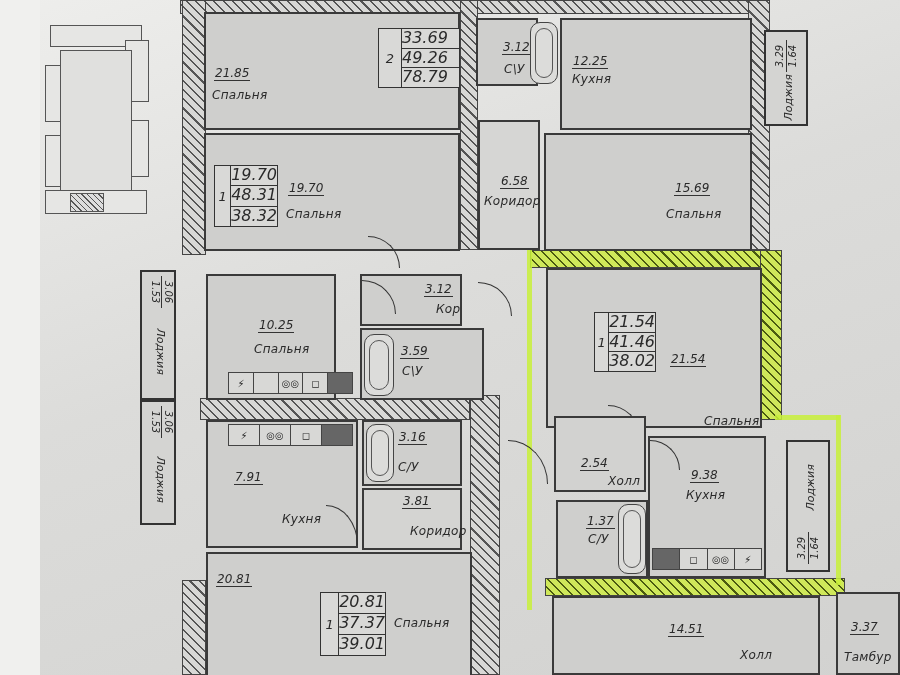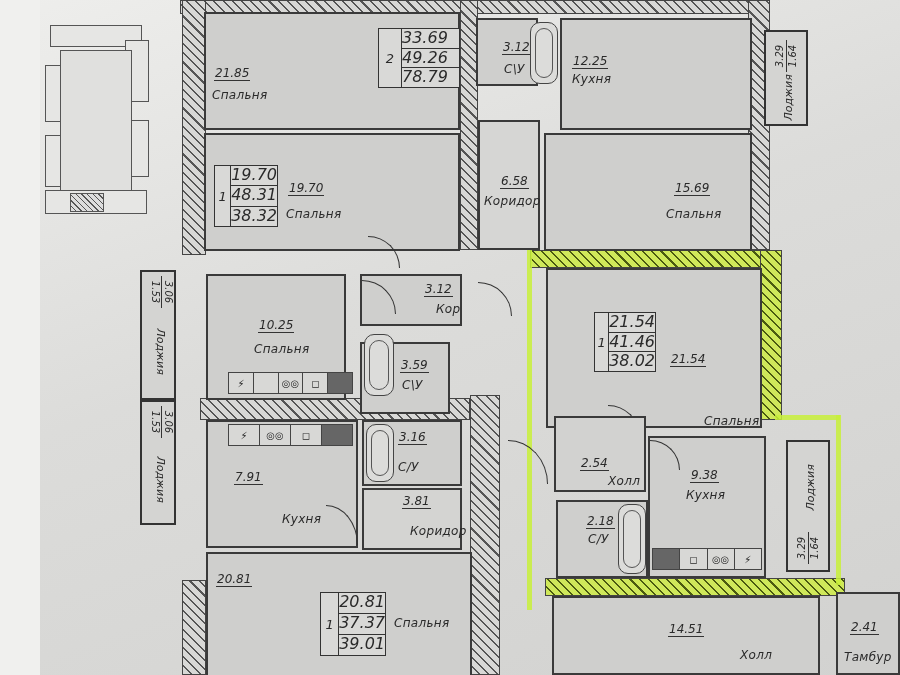--- a/index.html
+++ b/index.html
@@ -125,40 +125,40 @@
   </div>
 
   <div class="logia" style="left:140px;top:270px;width:36px;height:130px;">
     <div class="vstack" style="left:2px;top:6px;width:32px;height:28px;transform:rotate(90deg);">
       <span class="top">3.06</span>
       <span>1.53</span>
     </div>
     <span class="vert" style="left:-4px;top:72px;width:44px;transform:rotate(90deg);">Лоджия</span>
   </div>
 
-  <div class="room" style="left:206px;top:274px;width:140px;height:126px;">
+  <div class="room" style="left:206px;top:274px;width:130px;height:126px;">
     <span class="area" style="left:50px;top:42px;">10.25</span>
     <span class="lbl" style="left:46px;top:66px;">Спальня</span>
     <div class="kitchen" style="left:20px;top:96px;width:125px;">
       <span>⚡</span>
       <span></span>
       <span>◎◎</span>
       <span>◻</span>
       <span style="background:#666;"></span>
     </div>
   </div>
 
   <div class="room" style="left:360px;top:274px;width:102px;height:52px;">
     <span class="area" style="left:62px;top:6px;">3.12</span>
     <span class="lbl" style="left:56px;top:26px;margin-left:18px;">Кор</span>
   </div>
   <div class="door" style="left:362px;top:280px;width:34px;height:34px;"></div>
   <div class="door" style="left:478px;top:282px;width:34px;height:34px;"></div>
 
-  <div class="room" style="left:360px;top:342px;width:90px;height:72px;">
+  <div class="room" style="left:360px;top:328px;width:124px;height:72px;">
     <span class="area" style="left:38px;top:14px;">3.59</span>
     <span class="lbl" style="left:40px;top:34px;">С\У</span>
   </div>
   <div class="bath" style="left:364px;top:334px;width:30px;height:62px;"></div>
 
   <div class="logia" style="left:140px;top:400px;width:36px;height:125px;">
     <div class="vstack" style="left:2px;top:6px;width:32px;height:28px;transform:rotate(90deg);">
       <span class="top">3.06</span>
       <span>1.53</span>
     </div>
@@ -227,36 +227,36 @@
     <div class="kitchen" style="left:2px;top:110px;width:110px;">
       <span style="background:#666;"></span>
       <span>◻</span>
       <span>◎◎</span>
       <span>⚡</span>
     </div>
   </div>
   <div class="door" style="left:650px;top:440px;width:30px;height:30px;"></div>
 
   <div class="room" style="left:556px;top:500px;width:92px;height:78px;">
-    <span class="area" style="left:28px;top:12px;">2.18</span>
+    <span class="area" style="left:28px;top:12px;">1.37</span>
     <span class="lbl" style="left:30px;top:30px;">С/У</span>
   </div>
   <div class="bath" style="left:618px;top:504px;width:28px;height:70px;"></div>
 
   <div class="logia" style="left:786px;top:440px;width:44px;height:132px;">
     <span class="vert" style="left:0px;top:40px;width:44px;">Лоджия</span>
     <div class="vstack" style="left:6px;top:92px;width:32px;height:28px;">
       <span class="top">3.29</span>
       <span>1.64</span>
     </div>
   </div>
 
   <div class="room" style="left:552px;top:596px;width:268px;height:79px;">
     <span class="area" style="left:114px;top:24px;">14.51</span>
     <span class="lbl" style="left:186px;top:50px;">Холл</span>
   </div>
 
   <div class="room" style="left:836px;top:592px;width:64px;height:83px;">
-    <span class="area" style="left:12px;top:26px;">2.41</span>
+    <span class="area" style="left:12px;top:26px;">3.37</span>
     <span class="lbl" style="left:6px;top:56px;">Тамбур</span>
   </div>
 
 </div>
 
 </body></html>

